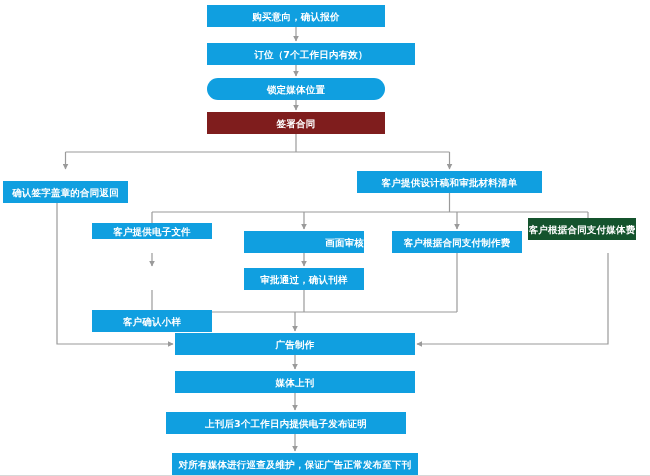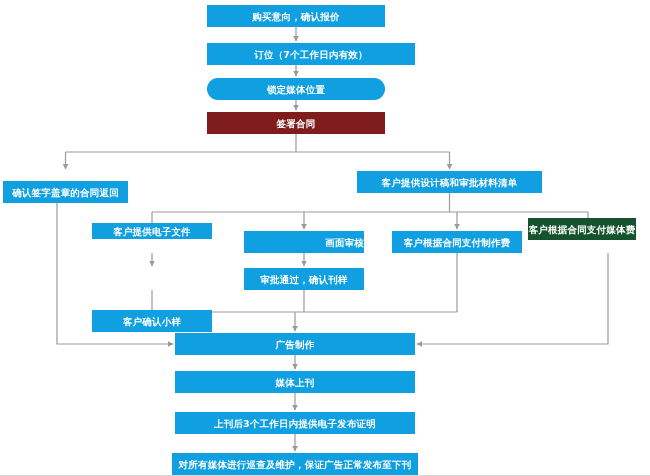--- a/index.html
+++ b/index.html
@@ -150,21 +150,21 @@
   </div>
   <div class="node" style="left: 244px; top: 268px; width: 120px; height: 22px; background: rgb(16, 159, 224); color: rgb(255, 255, 255);">
     <span class="node-label">审批通过，确认刊样</span>
   </div>
   <div class="node" style="left: 175px; top: 371px; width: 240px; height: 22px; background: rgb(16, 159, 224); color: rgb(255, 255, 255);">
     <span class="node-label">媒体上刊</span>
   </div>
   <div class="node" style="left: 175px; top: 333px; width: 240px; height: 22px; background: rgb(16, 159, 224); color: rgb(255, 255, 255);">
     <span class="node-label">广告制作</span>
   </div>
-  <div class="node" style="left: 175px; top: 412px; width: 240px; height: 22px; background: rgb(16, 159, 224); color: rgb(255, 255, 255);">
+  <div class="node" style="left: 166px; top: 412px; width: 240px; height: 22px; background: rgb(16, 159, 224); color: rgb(255, 255, 255);">
     <span class="node-label">上刊后3个工作日内提供电子发布证明</span>
   </div>
   <div class="node" style="left: 172px; top: 453px; width: 246px; height: 22px; background: rgb(16, 159, 224); color: rgb(255, 255, 255); text-align: center;">
     <span class="node-label">对所有媒体进行巡查及维护，保证广告正常发布至下刊</span>
   </div>
 
   <div id="bottom-rule"></div>
 </div>
 
 </body></html>

